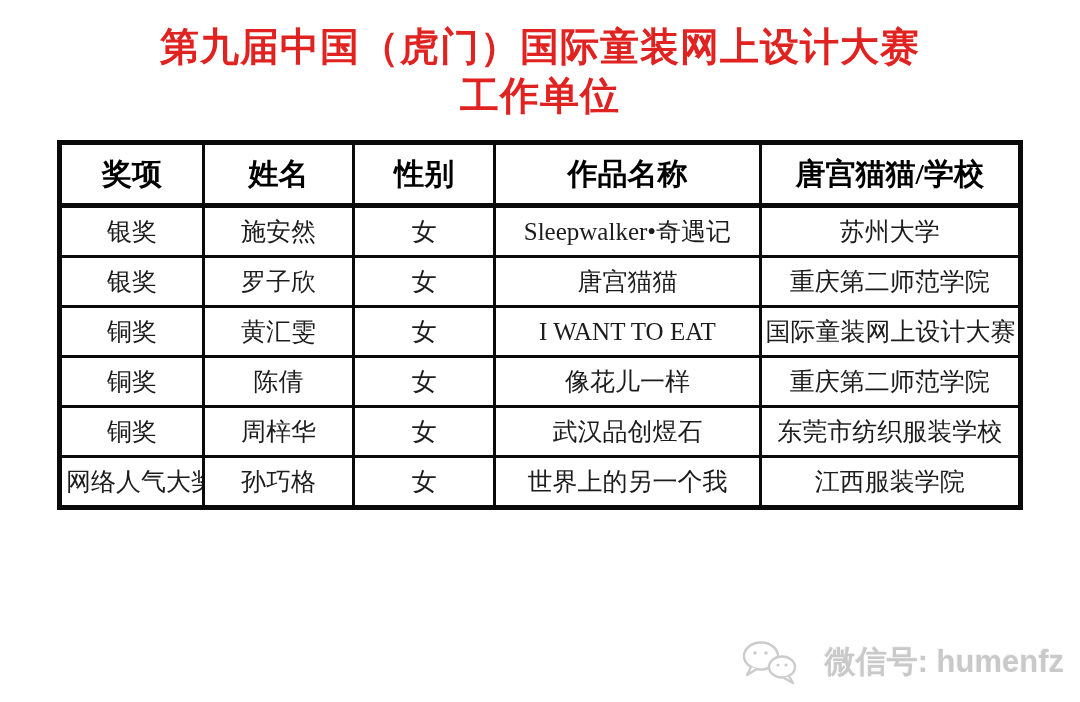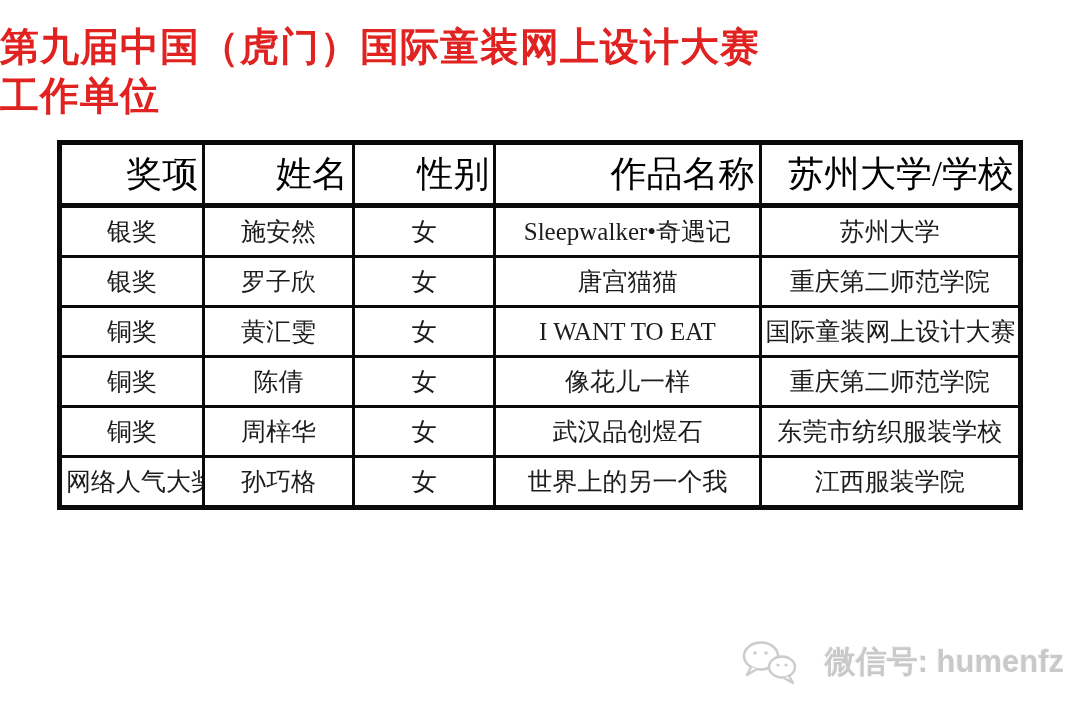--- a/index.html
+++ b/index.html
@@ -4,21 +4,21 @@
 <style>
   html, body { margin: 0; padding: 0; }
   body {
     width: 1080px; height: 702px;
     background: #ffffff;
     font-family: "Liberation Serif", "DejaVu Serif", serif;
     position: relative;
     overflow: hidden;
   }
   .page-title {
-    text-align: left;
+    text-align: center;
     margin-top: 22px;
     color: #e02220;
     font-weight: bold;
     font-size: 39px;
     line-height: 49px;
     letter-spacing: 1px;
     font-family: "Liberation Serif", "DejaVu Serif", serif;
   }
   .awards-table {
     border-collapse: collapse;
@@ -31,25 +31,24 @@
     border: 3px solid #0a0a0a;
     text-align: center;
     vertical-align: middle;
     padding: 0 4px;
     color: #1c1c1c;
     overflow: hidden;
     white-space: nowrap;
   }
   .awards-table th {
     height: 58px;
-    font-size: 36px;
-    font-weight: normal;
+    font-size: 30px;
+    font-weight: bold;
     color: #000000;
     border-bottom: 5px solid #0a0a0a;
-    text-align: right;
   }
   .awards-table td {
     height: 47px;
     font-size: 25px;
     font-weight: normal;
   }
   col.c-award  { width: 15.0%; }
   col.c-name   { width: 15.6%; }
   col.c-gender { width: 14.7%; }
   col.c-work   { width: 27.6%; }
@@ -85,21 +84,21 @@
       <col class="c-gender">
       <col class="c-work">
       <col class="c-unit">
   </colgroup>
   <thead>
     <tr>
       <th>奖项</th>
       <th>姓名</th>
       <th>性别</th>
       <th>作品名称</th>
-      <th>苏州大学/学校</th>
+      <th>唐宫猫猫/学校</th>
     </tr>
   </thead>
   <tbody>
     <tr>
       <td>银奖</td>
       <td>施安然</td>
       <td>女</td>
       <td>Sleepwalker•奇遇记</td>
       <td>苏州大学</td>
     </tr>

